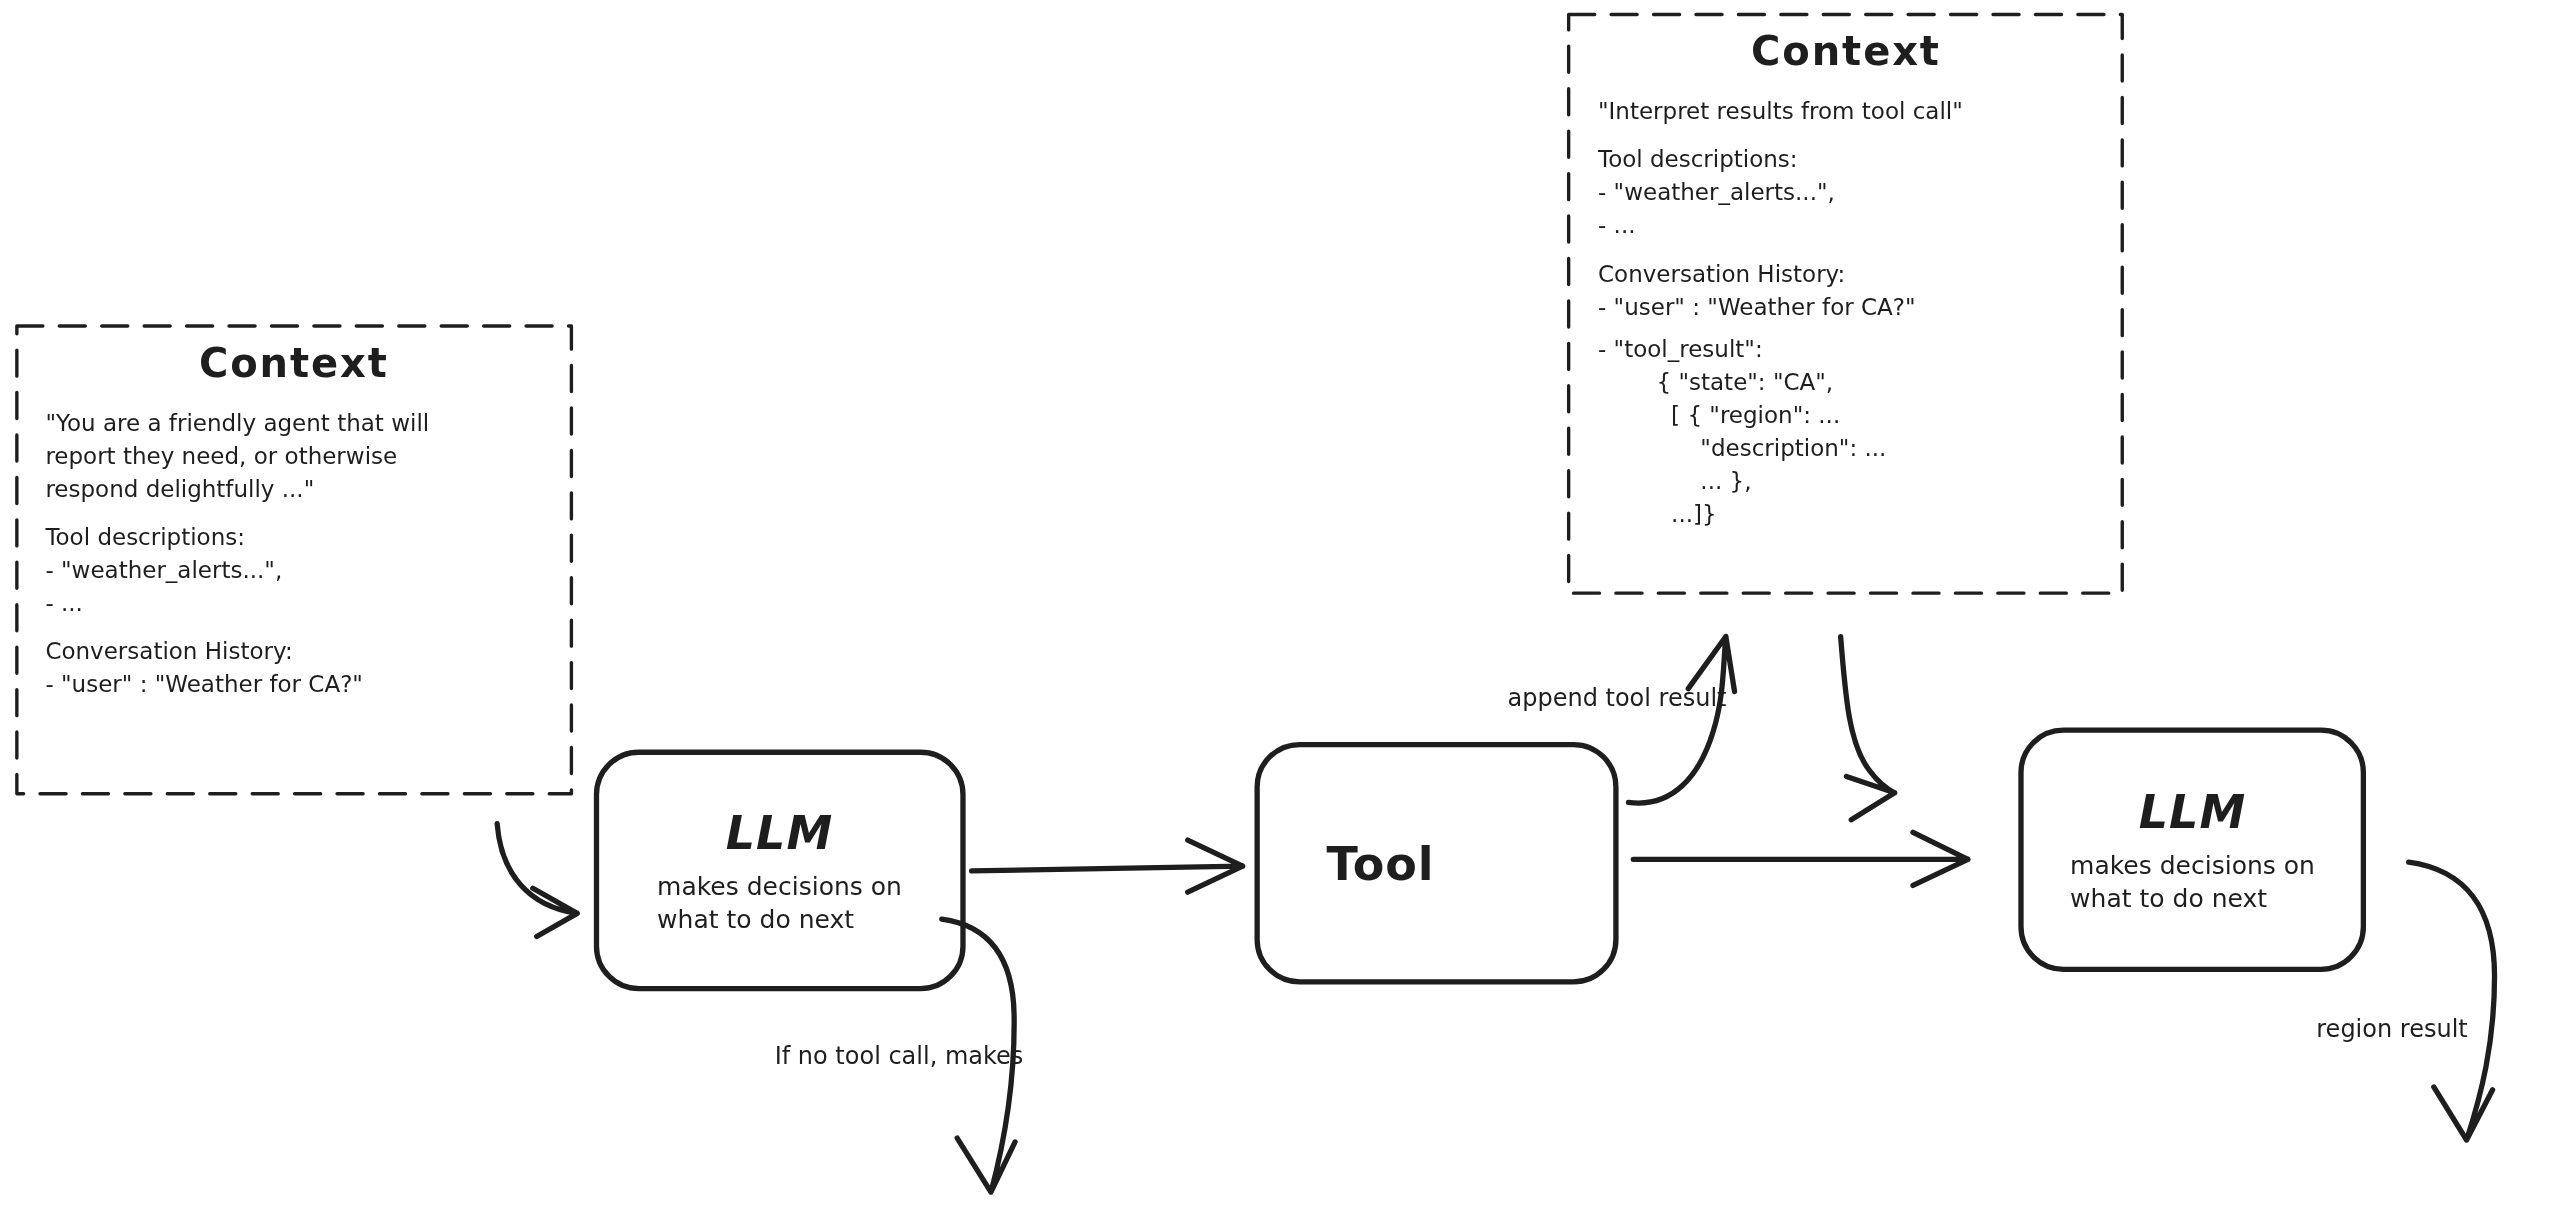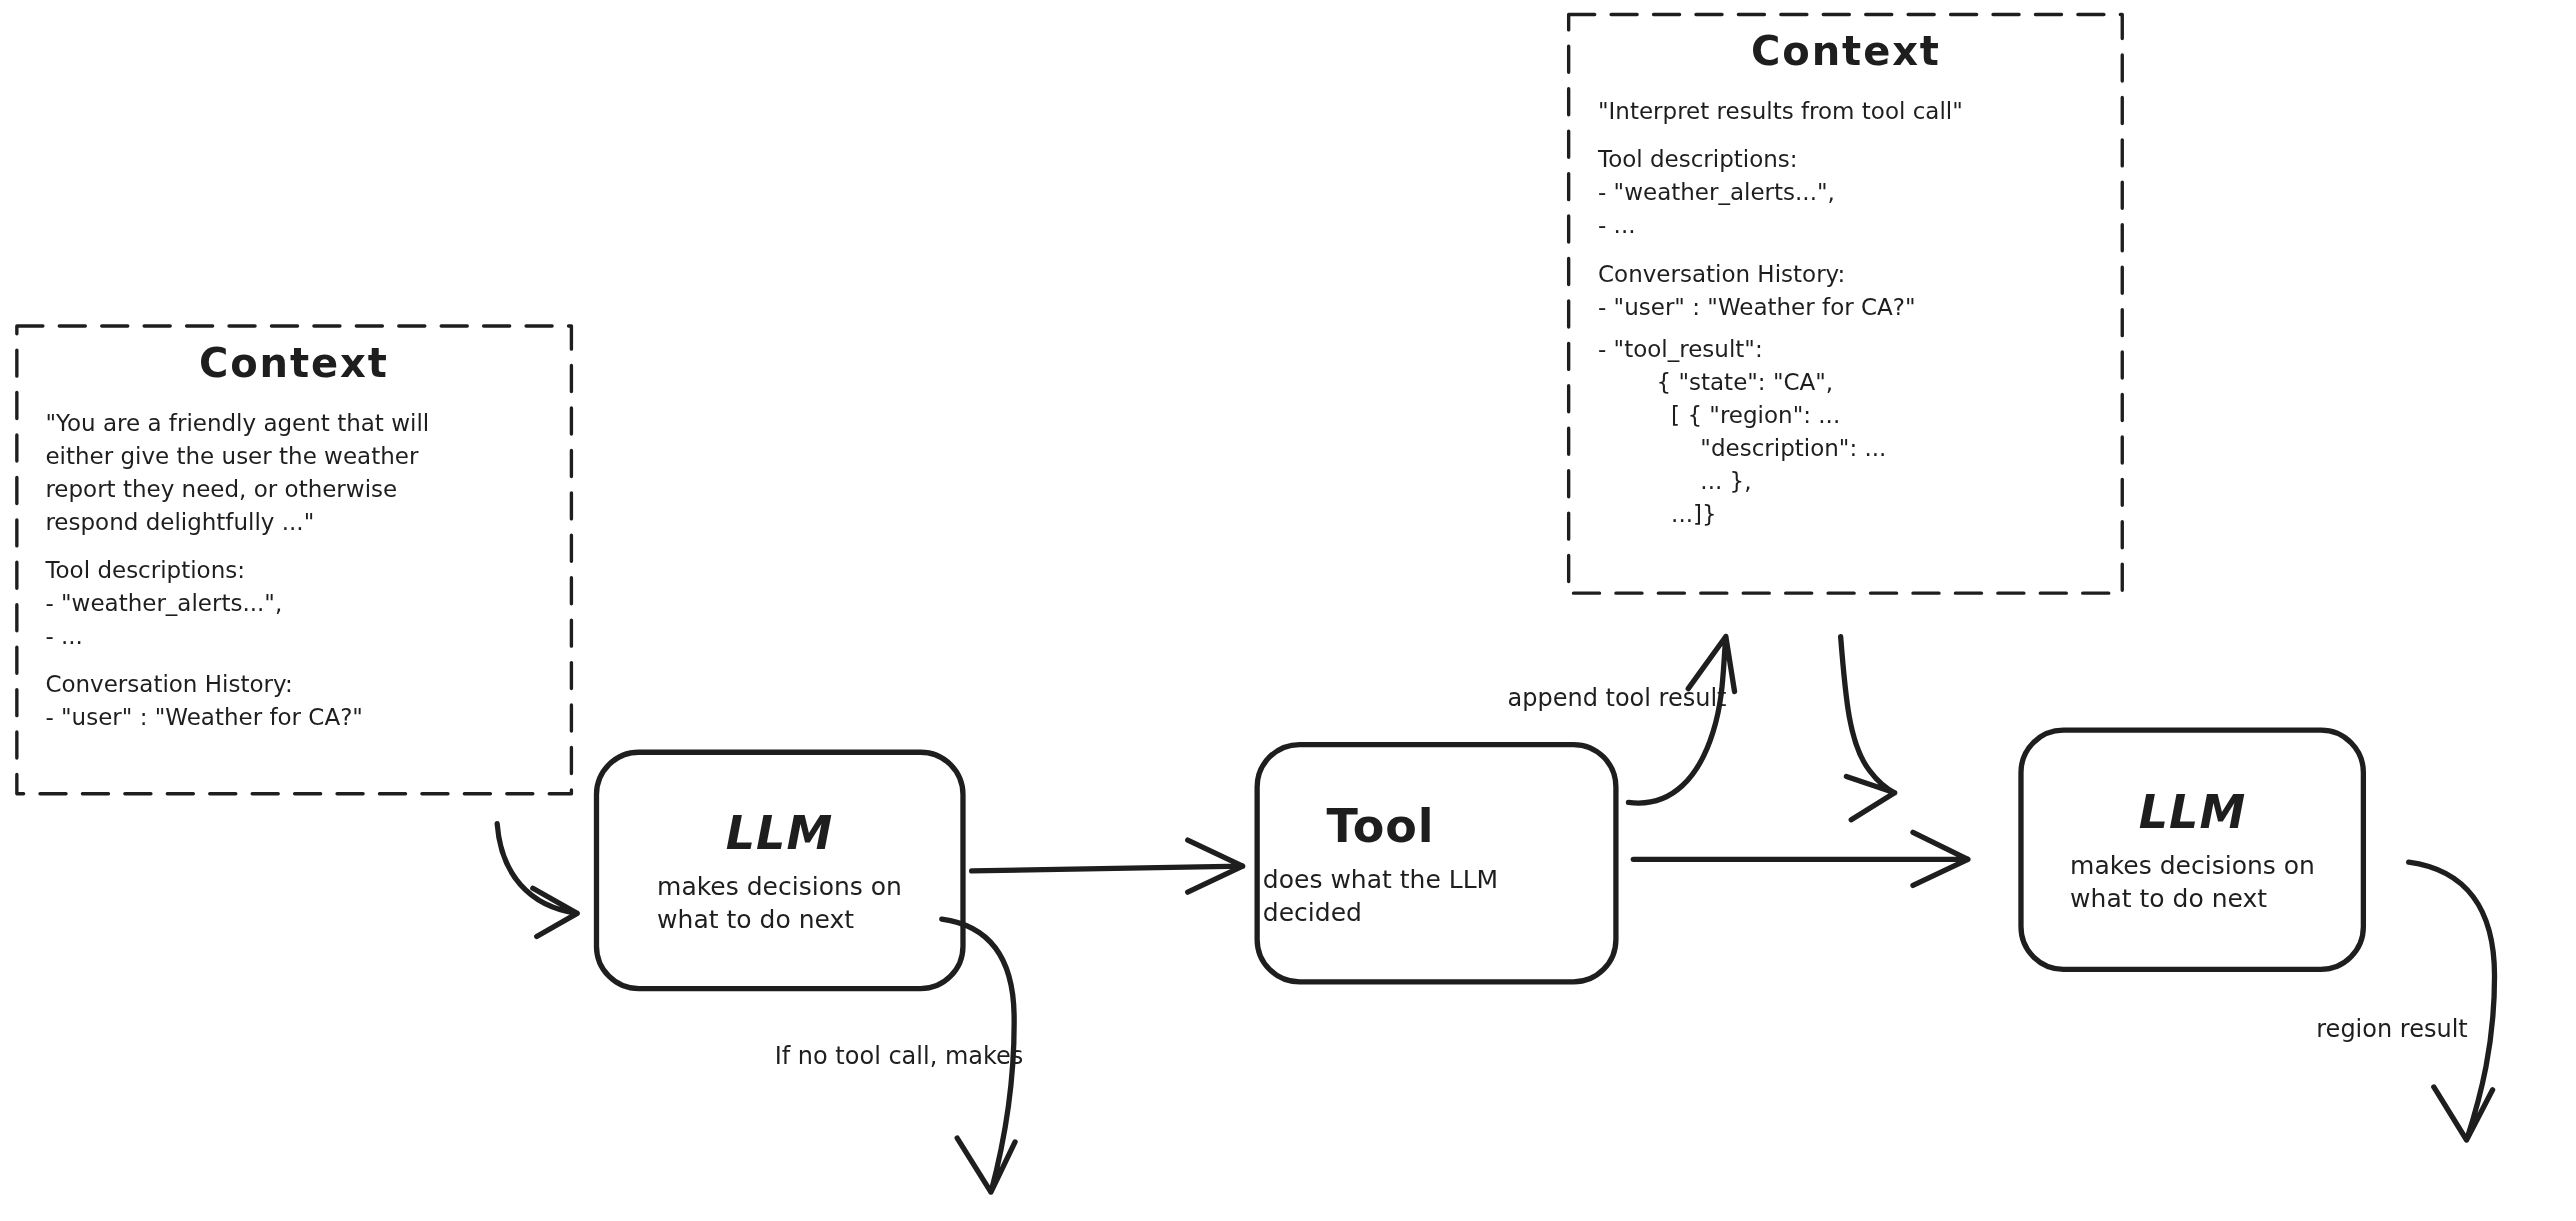--- a/index.html
+++ b/index.html
@@ -76,21 +76,20 @@
     <path d="M1693,891 L2040,891 M2040,891 L1983,863 M2040,891 L1983,918" stroke-width="5.5"></path>
     <path d="M976,953 C1028,960 1050,996 1051,1052 C1052,1120 1042,1180 1027,1236 M1027,1236 L992,1180 M1027,1236 L1052,1184" stroke-width="5.5"></path>
     <path d="M2497,894 C2556,902 2586,942 2586,1012 C2586,1082 2572,1136 2557,1182 M2557,1182 L2523,1127 M2557,1182 L2584,1130" stroke-width="5.5"></path>
   </svg>
 
   <div class="ctx-box" style="left:16.4px; top:326px; width:555px; height:468px;">
     <div class="ctx-title">Context</div>
     <div class="ctx-body">
       <div class="para">
         <div class="line">"You are a friendly agent that will</div>
-        <div class="line">either give the user the weather</div>
         <div class="line">report they need, or otherwise</div>
         <div class="line">respond delightfully ..."</div>
       </div>
       <div class="para">
         <div class="line">Tool descriptions:</div>
         <div class="line">- "weather_alerts...",</div>
         <div class="line">- ...</div>
       </div>
       <div class="para">
         <div class="line">Conversation History:</div>
@@ -128,24 +127,20 @@
   <div class="node" style="left:596px; top:753px; width:367px; height:236px;">
     <div class="node-title italic">LLM</div>
     <div class="node-sub">
       <div class="line">makes decisions on</div>
       <div class="line">what to do next</div>
     </div>
   </div>
 
   <div class="node" style="left:1201px; top:745px; width:359px; height:237px;">
     <div class="node-title">Tool</div>
-    <div class="node-sub">
-      <div class="line">does what the LLM</div>
-      <div class="line">decided</div>
-    </div>
   </div>
 
   <div class="node" style="left:2021px; top:730px; width:343px; height:239px;">
     <div class="node-title italic">LLM</div>
     <div class="node-sub">
       <div class="line">makes decisions on</div>
       <div class="line">what to do next</div>
     </div>
   </div>
 

